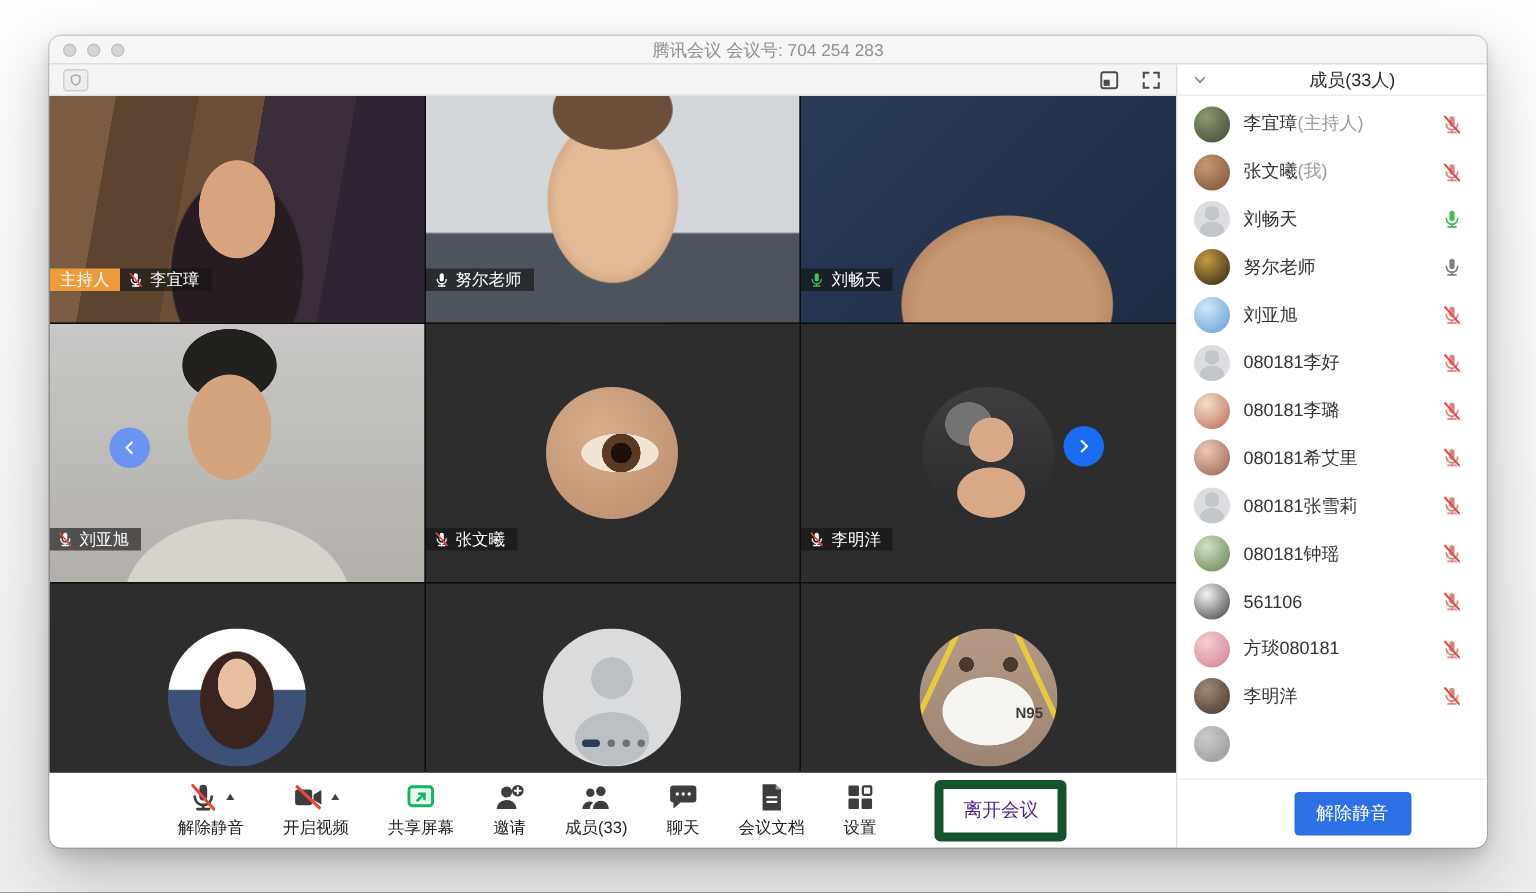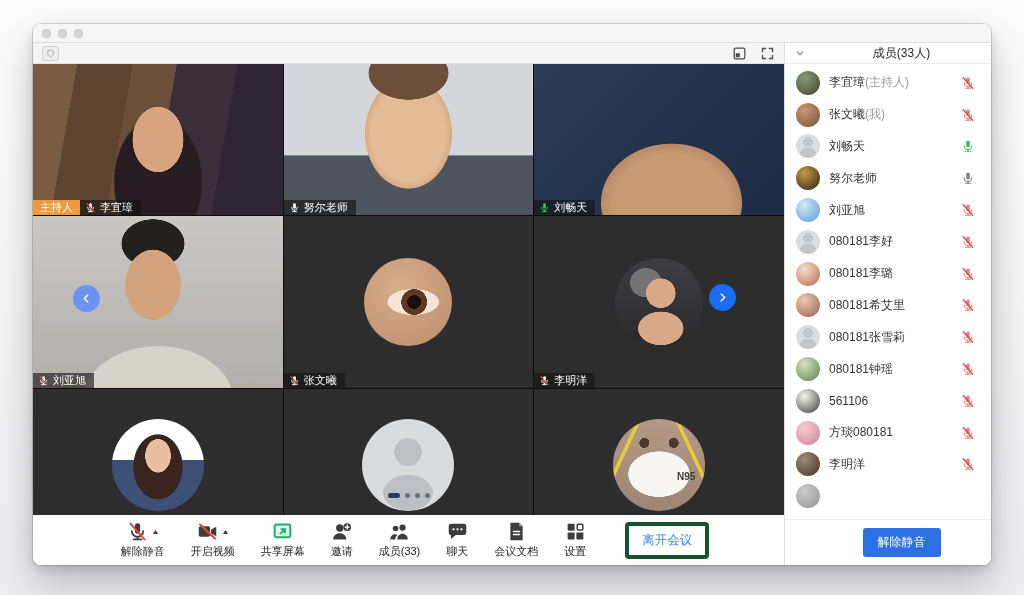--- a/index.html
+++ b/index.html
@@ -64,40 +64,40 @@
       radial-gradient(ellipse 25px 18px at 50% 80%, #bcbfc3 98%, rgba(0,0,0,0)),
       #dadbdd; }
   .av-n95 { background:
       radial-gradient(circle 5px at 34% 26%, #4a392e 98%, rgba(0,0,0,0)),
       radial-gradient(circle 5px at 66% 26%, #4a392e 98%, rgba(0,0,0,0)),
       linear-gradient(115deg, rgba(0,0,0,0) 18%, #e6c93c 18.5% 21%, rgba(0,0,0,0) 21.5%),
       linear-gradient(65deg, rgba(0,0,0,0) 77%, #e6c93c 77.5% 80%, rgba(0,0,0,0) 80.5%),
       radial-gradient(ellipse 31px 23px at 50% 60%, #f6f5f2 98%, rgba(0,0,0,0)),
       linear-gradient(#b49a86,#9d8573); }
   .n95label { position:absolute; left:50%; top:62%; transform:translate(-50%,-50%); font-size:10px; font-weight:bold; color:#3c3c3c;margin-left:27px; }
-  .tile-label { position:absolute; left:0; bottom:0; display:flex; align-items:flex-end; height:36px; font-size:11px; color:#fff; }
+  .tile-label { position:absolute; left:0; bottom:0; display:flex; align-items:flex-start; height:36px; font-size:11px; color:#fff; }
   .host-badge { background:#ed9c3d; display:flex; align-items:center; padding:0 7px; }
   .host-badge:empty { display:none; }
   .name-pill { background:rgba(20,20,20,.62); display:flex; align-items:center; gap:4px; padding:0 8px 0 5px; }
   .pill-mic { display:flex; font-size:11px; }
   .nav-arrow { position:absolute; width:27px; height:27px; border-radius:50%; border:none; display:flex; align-items:center; justify-content:center; cursor:pointer; padding:0; }
   .nav-arrow svg { width:13px; height:13px; }
   .nav-prev { left:40px; top:221px; background:#6b93f2; }
   .nav-next { right:48px; top:220px; background:#1a6cf1; }
   .page-dots { position:absolute; left:50%; transform:translateX(-50%); bottom:17px; display:flex; align-items:center; gap:5px; }
   .page-dots .dot { width:5px; height:5px; border-radius:50%; background:#6f7075; }
   .page-dots .dot.active { width:12px; height:5px; border-radius:3px; background:#2c3c58; }
   
   .toolbar { height:50px; flex:none; background:#fff; display:flex; align-items:center; justify-content:center; padding:0 10px; }
   .tb-item { display:flex; flex-direction:column; align-items:center; justify-content:center; gap:2px; margin:0 13px; cursor:pointer; }
   .tb-iconrow { display:flex; align-items:center; height:21px; }
   .tb-iconrow svg.tb-ic { width:21px; height:21px; }
   .tb-caret { font-size:7px; color:#3f3f3f; margin-left:4px; transform:scaleX(1.3); }
   .tb-label { font-size:11px; color:#1f1f1f; white-space:nowrap; }
-  .leave-btn { margin-left:26px; background:#fff; border:4px solid #14532d; color:#3b82f6; font-size:12.5px; padding:6px 13px; border-radius:4px; cursor:pointer; font-family:inherit; }
+  .leave-btn { margin-left:26px; background:#fff; border:6px solid #14532d; color:#4c1d95; font-size:12.5px; padding:6px 13px; border-radius:4px; cursor:pointer; font-family:inherit; }
   
   .sidebar { width:234px; flex:none; border-left:1px solid #dddde0; background:#fff; display:flex; flex-direction:column; min-height:0; }
   .side-header { height:21px; flex:none; border-bottom:1px solid #ebebee; position:relative; display:flex; align-items:center; justify-content:center; }
   .side-chev { position:absolute; left:9px; top:4px; width:12px; height:12px; cursor:pointer; display:flex; }
   .side-title { font-size:12px; color:#2a2a2a; }
   .member-list { flex:1; overflow:hidden; padding-top:3px; position:relative; }
   .m-row { height:31.8px; display:flex; align-items:center; padding:0 12px 0 11px; cursor:pointer; }
   .m-avatar { width:24px; height:24px; border-radius:50%; flex:none; }
   .m-avatar.av-ph { background:
       radial-gradient(circle 5px at 50% 34%, #c3c6ca 98%, rgba(0,0,0,0)),
@@ -124,20 +124,21 @@
 
 <div class="desktop">
   <div class="window">
 
     <div class="titlebar">
       <div class="traffic">
         <span class="light"></span>
         <span class="light"></span>
         <span class="light"></span>
       </div>
+      <div class="win-title">腾讯会议 会议号: 704 254 283</div>
     </div>
 
     <div class="content">
       <div class="main">
 
         <div class="subbar">
           <button class="shield-btn">
             <svg width="9" height="11" viewBox="0 0 24 24">
                 <path d="M12 2.5l7.5 2.8v5.2c0 4.8-3.1 8.4-7.5 10-4.4-1.6-7.5-5.2-7.5-10V5.3z" fill="none" stroke="#a5a5a5" stroke-width="2.4"></path>
               </svg>

